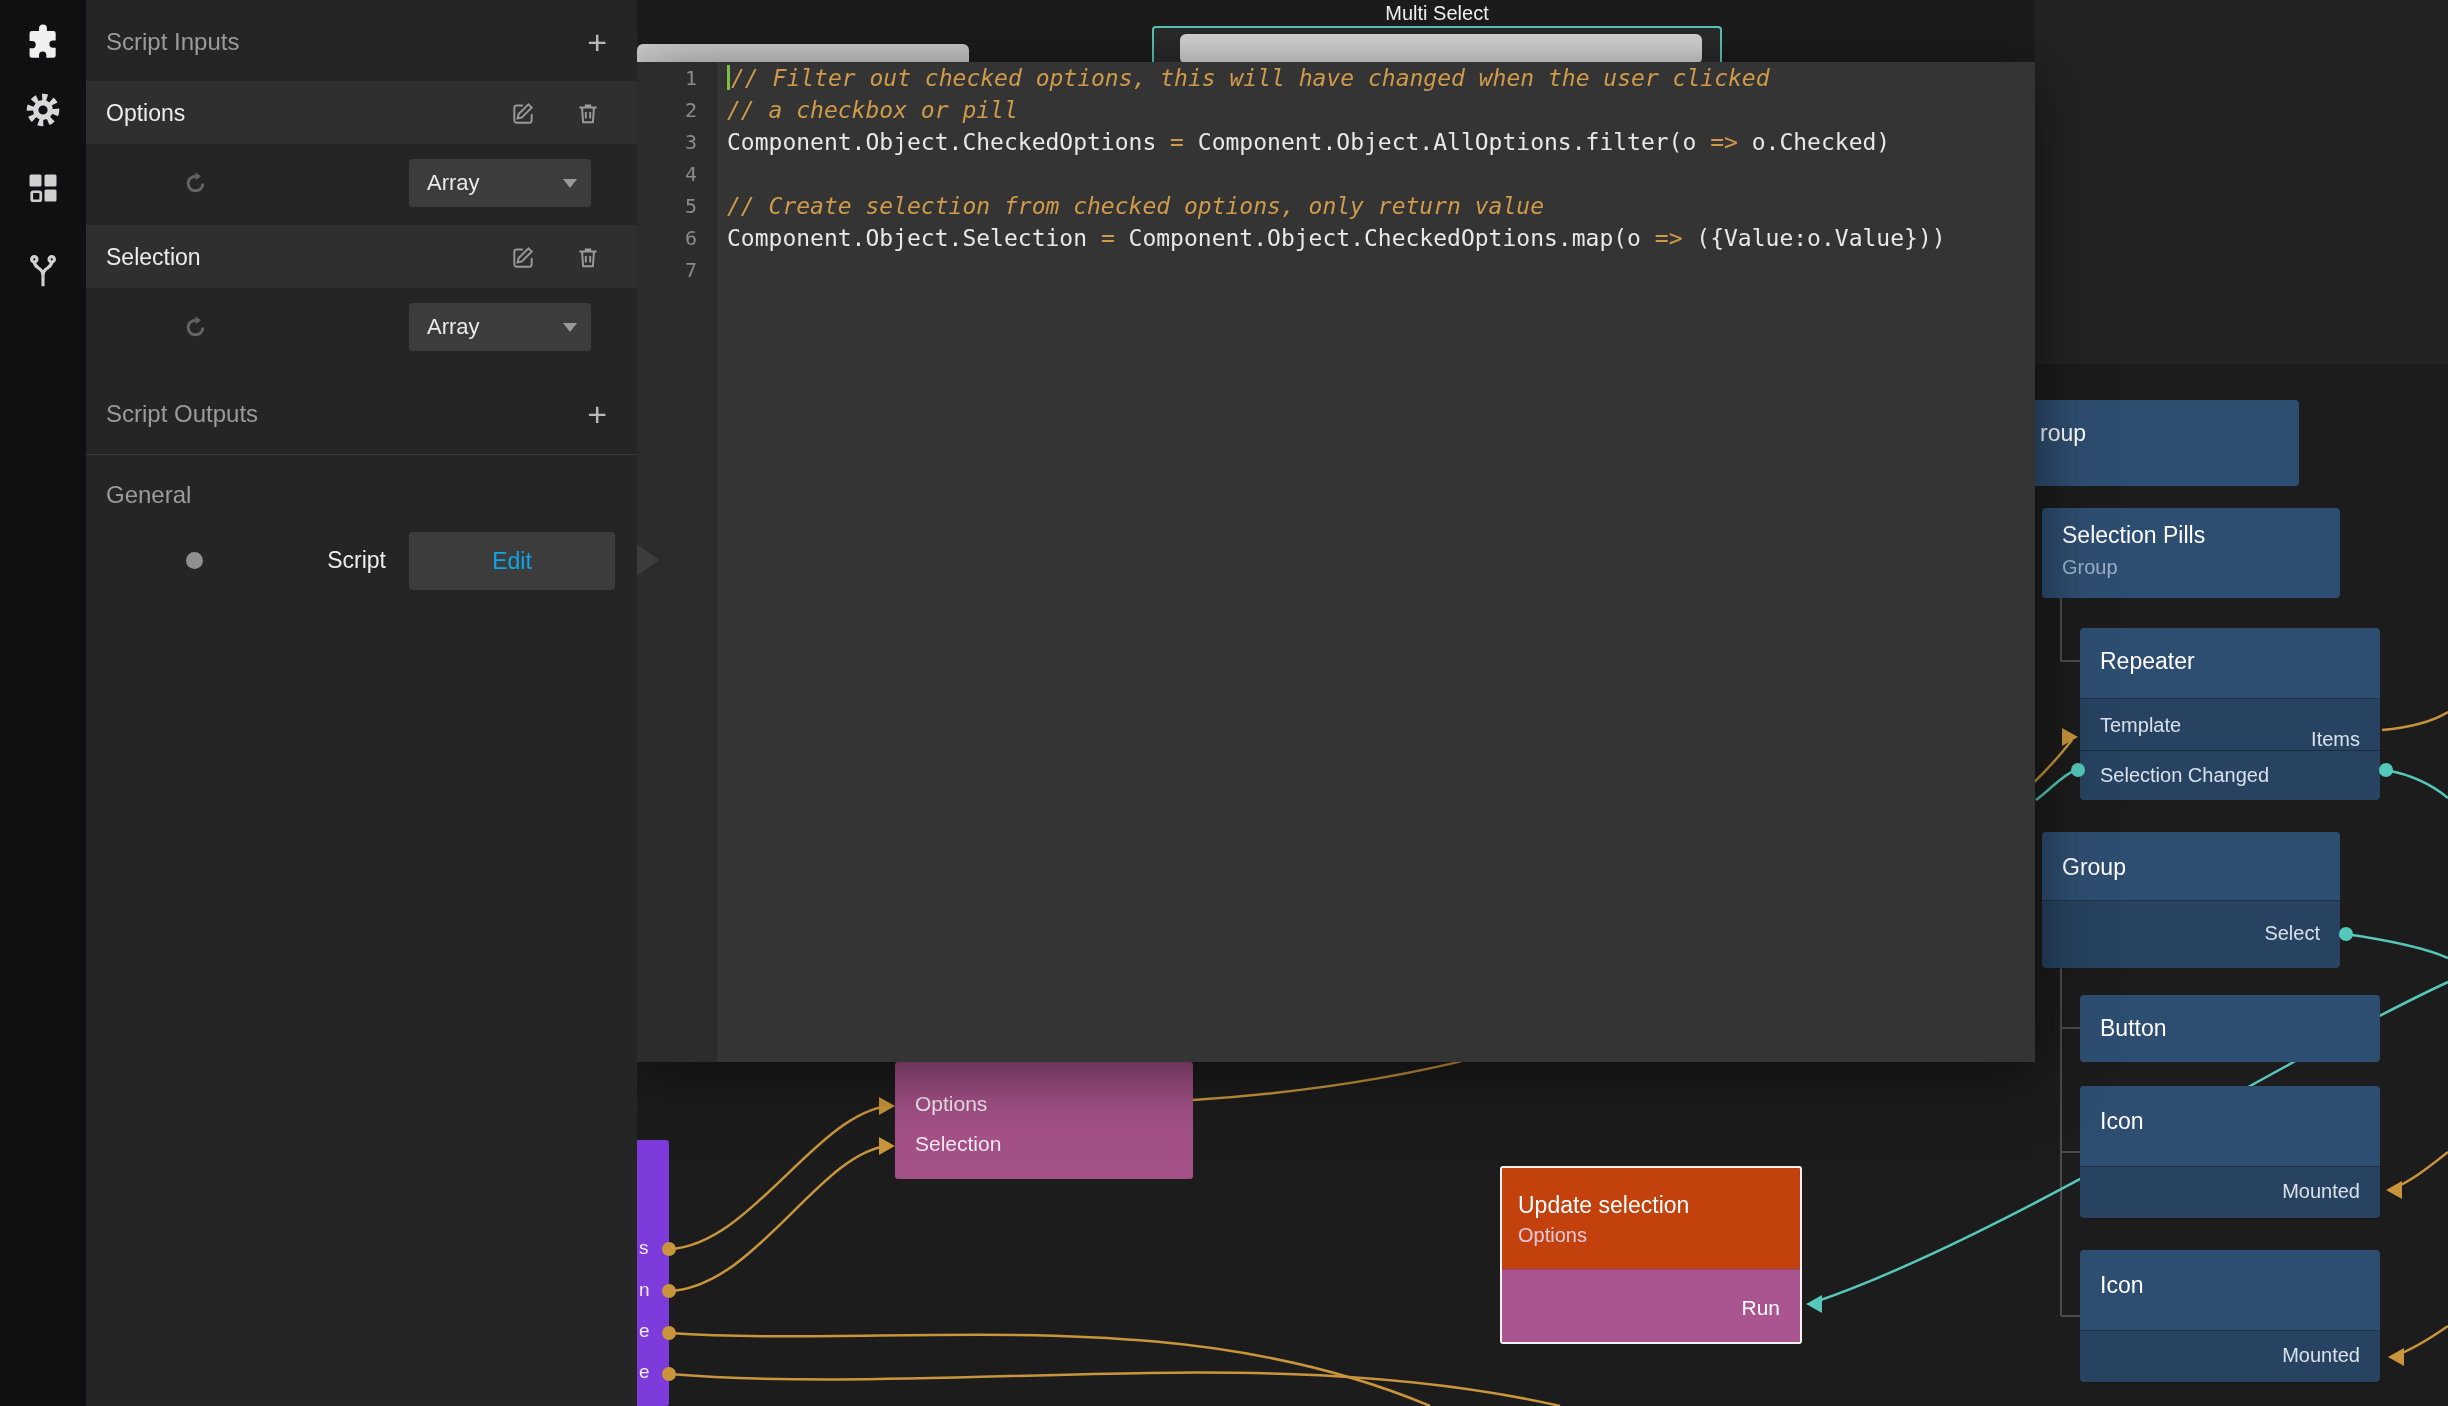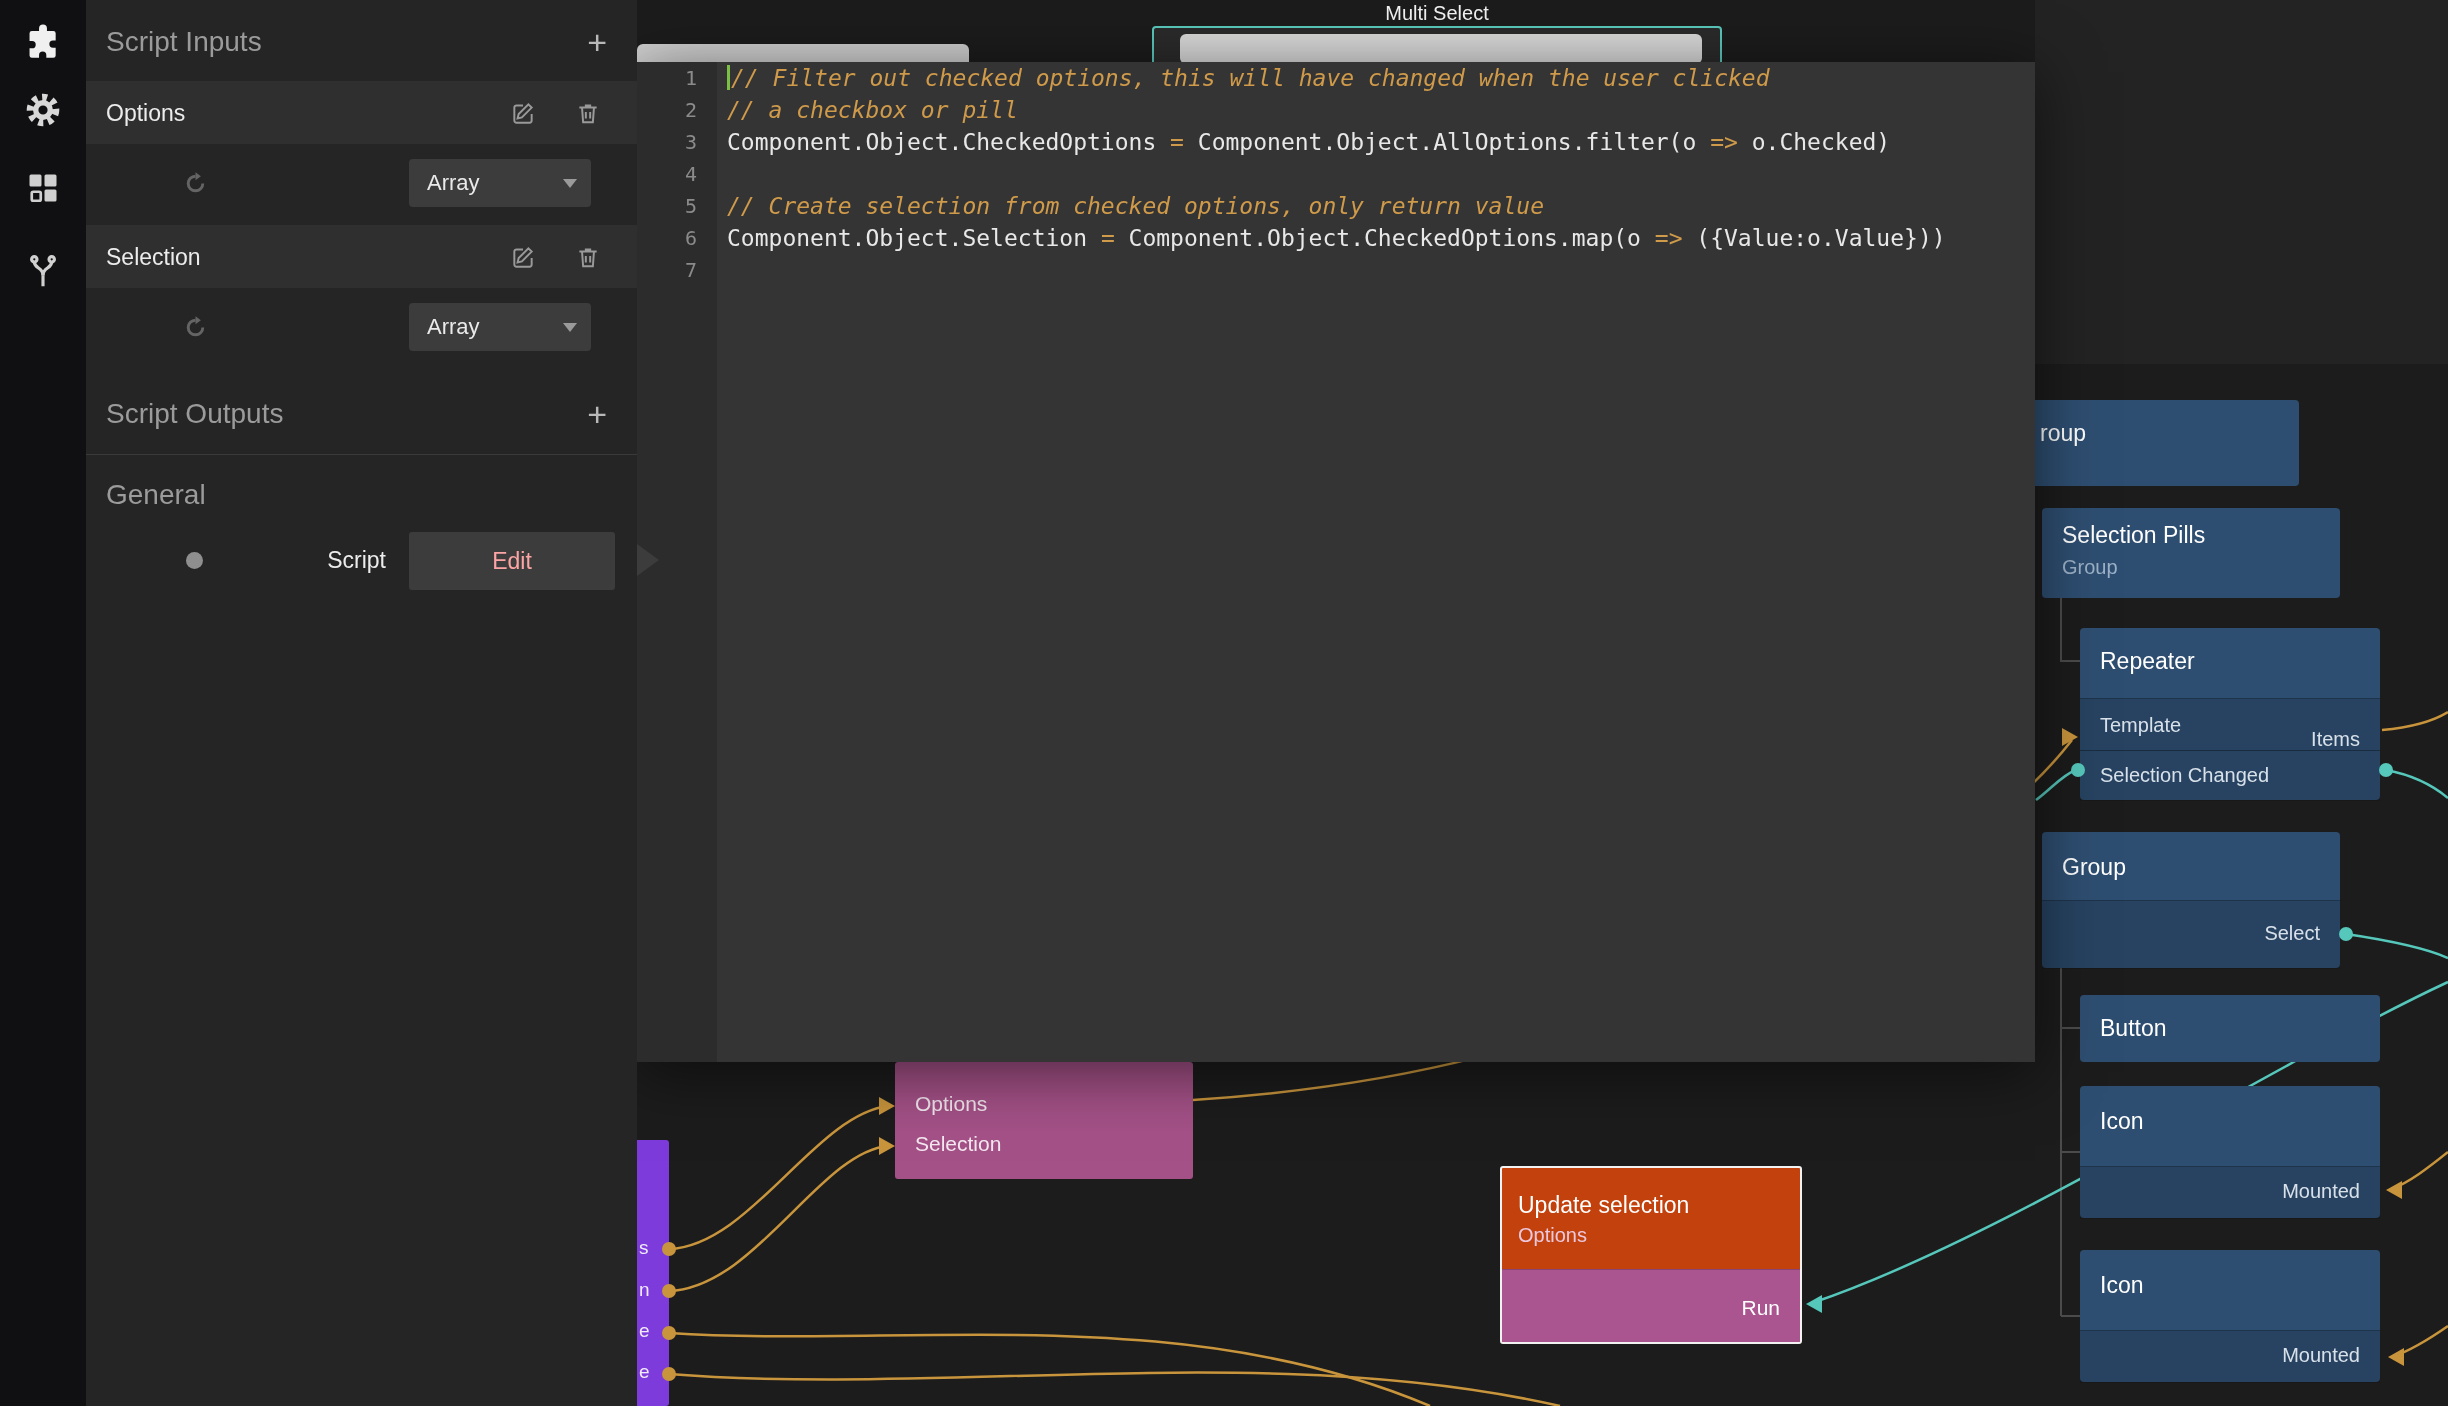--- a/index.html
+++ b/index.html
@@ -8,32 +8,32 @@
   .abs{position:absolute;}
   .z0{z-index:0}.z1{z-index:1}.z2{z-index:2}.z3{z-index:3}.z5{z-index:5}.z6{z-index:6}.z7{z-index:7}
 
   
   #activity-bar{left:0;top:0;width:86px;height:1406px;background:#101012;}
   .act-icon{position:absolute;left:23px;width:40px;height:40px;display:flex;align-items:center;justify-content:center;cursor:pointer;}
 
   
   #inspector{left:86px;top:0;width:551px;height:1406px;background:#252525;}
   .sec-header{position:absolute;left:0;width:551px;height:64px;}
-  .sec-title{position:absolute;left:20px;top:50%;transform:translateY(-50%);font-size:28px;color:#9b9b9b;}
+  .sec-title{position:absolute;left:20px;top:50%;transform:translateY(-50%);font-size:24px;color:#9b9b9b;}
   .add-btn{position:absolute;right:30px;top:50%;transform:translateY(-50%);font-size:34px;font-weight:300;color:#b8b8b8;cursor:pointer;line-height:1;}
   .param-row{position:absolute;left:0;width:551px;height:63px;background:#2f2f2f;}
   .param-name{position:absolute;left:20px;top:50%;transform:translateY(-50%);font-size:23px;color:#ececec;}
   .row-icon{position:absolute;top:50%;transform:translateY(-50%);width:26px;height:26px;cursor:pointer;}
   .type-row{position:absolute;left:0;width:551px;height:64px;}
   .type-label{position:absolute;right:170px;top:50%;transform:translateY(-50%);font-size:22px;color:#d6d6d6;}
   .dropdown{position:absolute;left:323px;top:50%;transform:translateY(-50%);width:182px;height:48px;background:#3c3c3c;border-radius:4px;cursor:pointer;}
   .dd-value{position:absolute;left:18px;top:50%;transform:translateY(-50%);font-size:22px;color:#eaeaea;}
   .dd-chev{position:absolute;right:14px;top:20px;width:0;height:0;border-left:7px solid transparent;border-right:7px solid transparent;border-top:9px solid #9a9a9a;}
   .divider{position:absolute;left:0;width:551px;height:1px;background:#3a3a3a;}
-  #edit-btn{position:absolute;left:323px;top:532px;width:206px;height:58px;background:#3c3c3c;border-radius:3px;display:flex;align-items:center;justify-content:center;font-size:23px;color:#fca5a5;cursor:pointer;}
+  #edit-btn{position:absolute;left:323px;top:532px;width:206px;height:58px;background:#3c3c3c;border-radius:3px;display:flex;align-items:center;justify-content:center;font-size:23px;color:#0ea5e9;cursor:pointer;}
   #script-dot{position:absolute;left:100px;top:552px;width:17px;height:17px;border-radius:50%;background:#8f8f8f;}
   #script-label{position:absolute;right:251px;top:560px;transform:translateY(-50%);font-size:23px;color:#ececec;}
   #editor-notch{position:absolute;left:637px;top:544px;width:0;height:0;border-top:16px solid transparent;border-bottom:16px solid transparent;border-left:22px solid #3c3c3c;}
 
   
   #code-editor{left:637px;top:62px;width:1398px;height:1000px;background:#343434;box-shadow:0 10px 60px rgba(0,0,0,.55);}
   #gutter-bg{position:absolute;left:0;top:0;width:80px;height:100%;background:#2c2c2c;}
   #code-lines{position:absolute;left:0;top:0;width:100%;}
   .code-line{display:flex;height:32px;line-height:32px;font-family:"DejaVu Sans Mono",monospace;font-size:23px;}
   .ln{flex:0 0 80px;width:80px;text-align:right;padding-right:20px;box-sizing:border-box;color:#8b8b8b;font-size:20px;}

